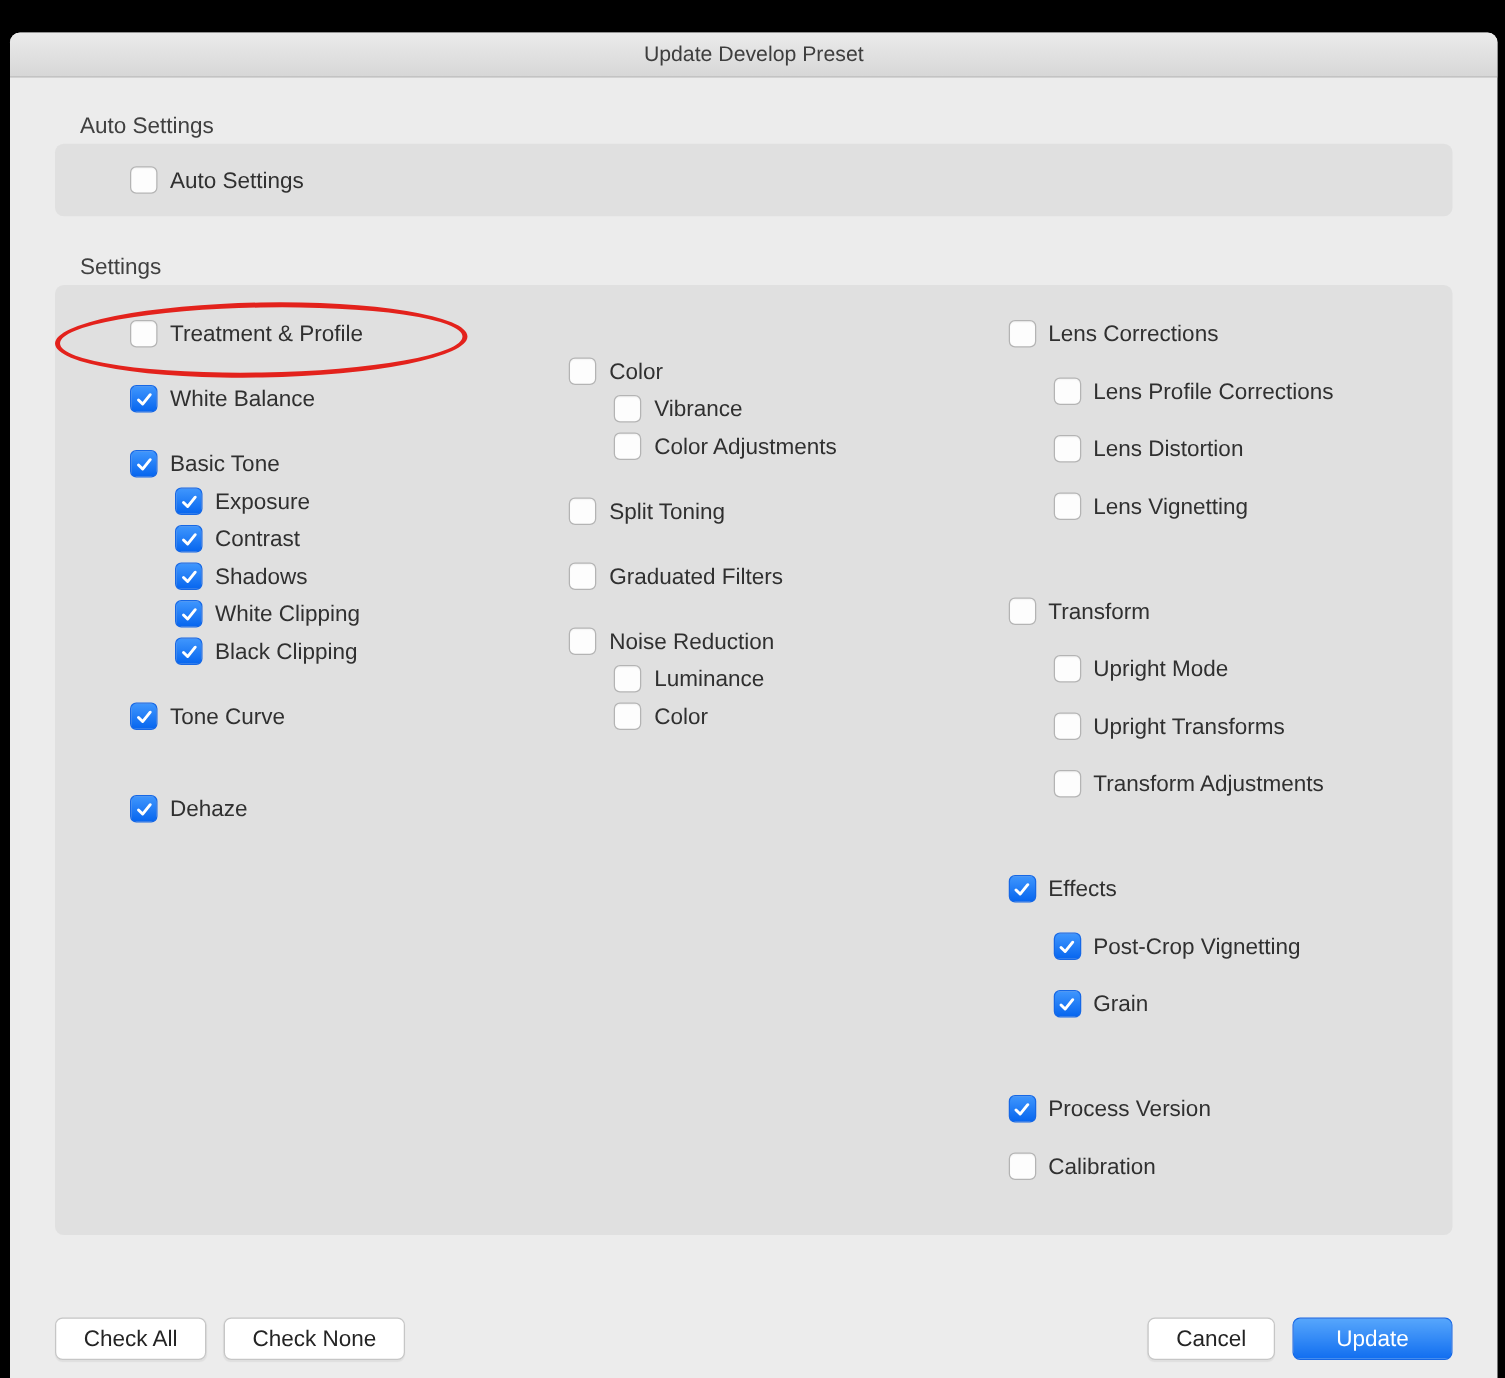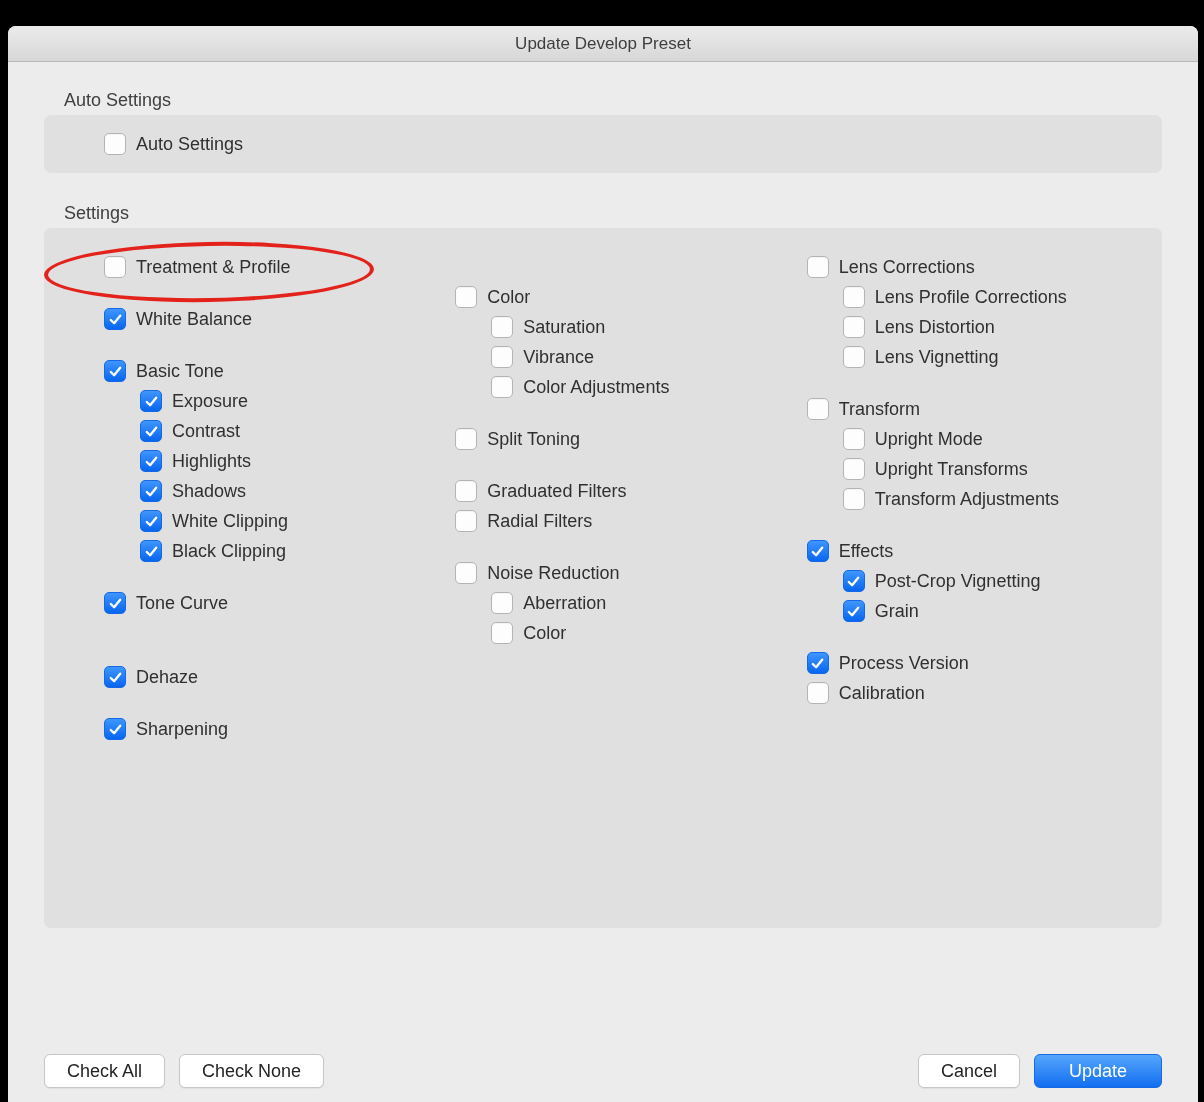--- a/index.html
+++ b/index.html
@@ -61,21 +61,21 @@
       display: flex;
       gap: 0;
     }
     .col {
       flex: 1;
       display: flex;
       flex-direction: column;
     }
     .col1 { padding-left: 36px; }
     .col2 { padding-left: 20px; padding-top: 30px; }
-    .col3 { padding-left: 20px; }
+    .col3 { padding-left: 20px; gap: 16px; }
     .chk-row {
       display: flex;
       align-items: center;
       gap: 10px;
       min-height: 30px;
       font-size: 18px;
       color: #303030;
     }
     .chk-row.child {
       padding-left: 36px;
@@ -210,28 +210,20 @@
                 </svg>
               </span>
               <span>Contrast</span>
             </div>
             <div class="chk-row child">
               <span class="checkbox checked">
                 <svg viewBox="0 0 16 16">
                   <polyline class="checkmark" points="3,8.5 6.5,12 13,4"></polyline>
                 </svg>
               </span>
-              <span>Highlights</span>
-            </div>
-            <div class="chk-row child">
-              <span class="checkbox checked">
-                <svg viewBox="0 0 16 16">
-                  <polyline class="checkmark" points="3,8.5 6.5,12 13,4"></polyline>
-                </svg>
-              </span>
               <span>Shadows</span>
             </div>
             <div class="chk-row child">
               <span class="checkbox checked">
                 <svg viewBox="0 0 16 16">
                   <polyline class="checkmark" points="3,8.5 6.5,12 13,4"></polyline>
                 </svg>
               </span>
               <span>White Clipping</span>
             </div>
@@ -256,68 +248,52 @@
             <div class="gap"></div>
             <div class="chk-row">
               <span class="checkbox checked">
                 <svg viewBox="0 0 16 16">
                   <polyline class="checkmark" points="3,8.5 6.5,12 13,4"></polyline>
                 </svg>
               </span>
               <span>Dehaze</span>
             </div>
             <div class="gap"></div>
-            <div class="chk-row">
-              <span class="checkbox checked">
-                <svg viewBox="0 0 16 16">
-                  <polyline class="checkmark" points="3,8.5 6.5,12 13,4"></polyline>
-                </svg>
-              </span>
-              <span>Sharpening</span>
-            </div>
           </div>
         <div class="col col2" id="col2">
             <div class="chk-row">
               <span class="checkbox unchecked"></span>
               <span>Color</span>
             </div>
             <div class="chk-row child">
               <span class="checkbox unchecked"></span>
-              <span>Saturation</span>
-            </div>
-            <div class="chk-row child">
-              <span class="checkbox unchecked"></span>
               <span>Vibrance</span>
             </div>
             <div class="chk-row child">
               <span class="checkbox unchecked"></span>
               <span>Color Adjustments</span>
             </div>
             <div class="gap"></div>
             <div class="chk-row">
               <span class="checkbox unchecked"></span>
               <span>Split Toning</span>
             </div>
             <div class="gap"></div>
             <div class="chk-row">
               <span class="checkbox unchecked"></span>
               <span>Graduated Filters</span>
             </div>
-            <div class="chk-row">
-              <span class="checkbox unchecked"></span>
-              <span>Radial Filters</span>
-            </div>
             <div class="gap"></div>
             <div class="chk-row">
               <span class="checkbox unchecked"></span>
               <span>Noise Reduction</span>
             </div>
             <div class="chk-row child">
               <span class="checkbox unchecked"></span>
-              <span>Aberration</span>
+              <span>Luminance</span>
             </div>
             <div class="chk-row child">
               <span class="checkbox unchecked"></span>
               <span>Color</span>
             </div>
           </div>
         <div class="col col3" id="col3">
             <div class="chk-row">
               <span class="checkbox unchecked"></span>
               <span>Lens Corrections</span>

